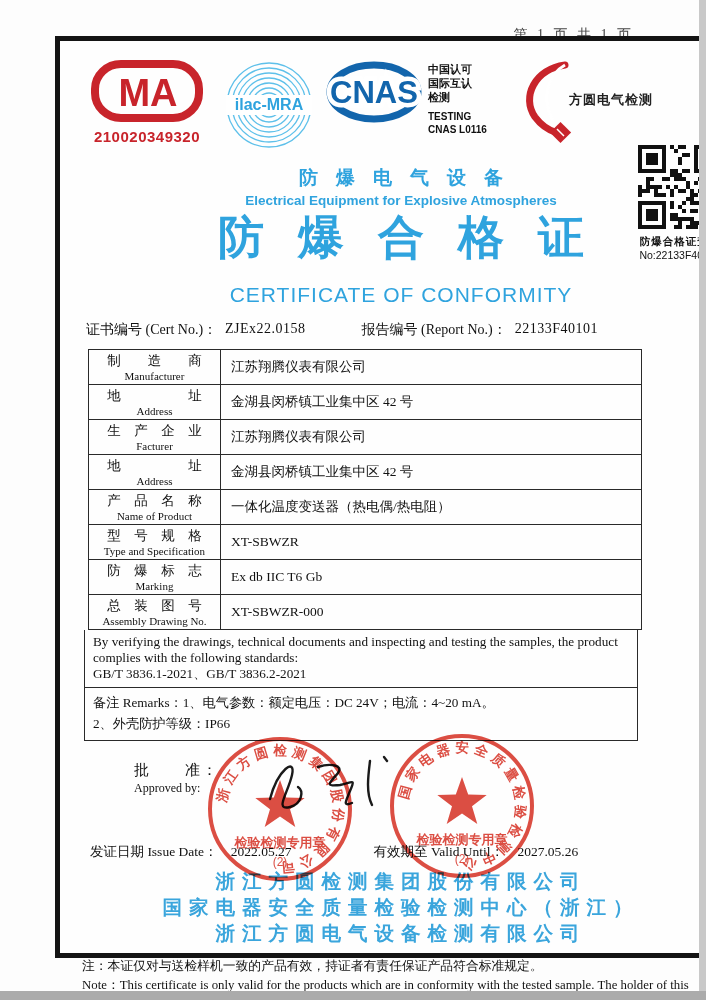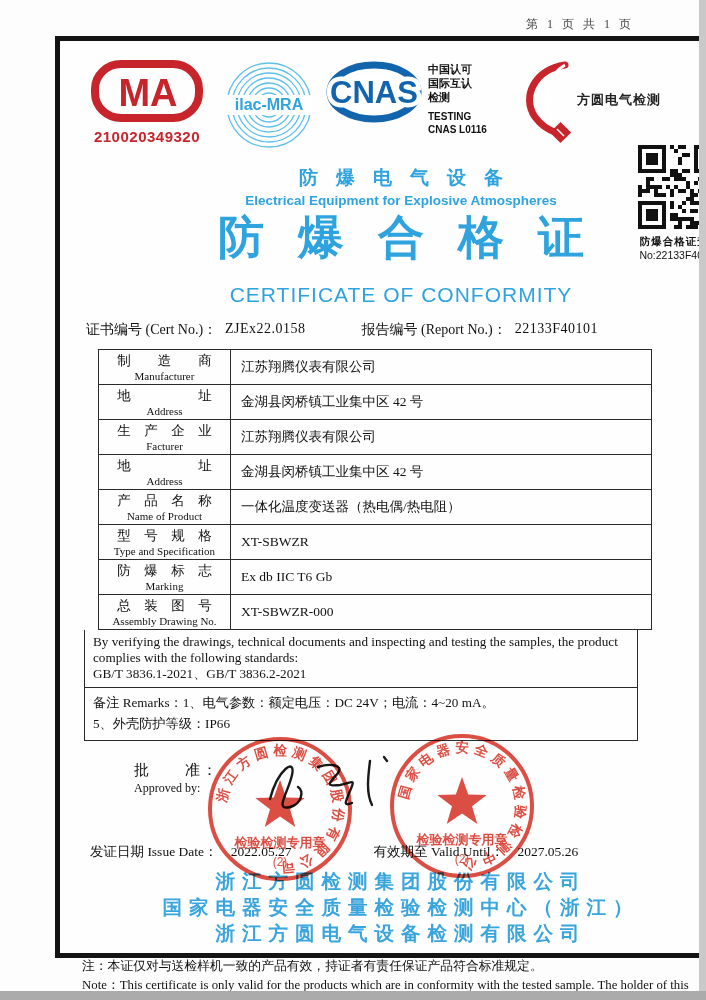--- a/index.html
+++ b/index.html
@@ -1,54 +1,54 @@
 <!DOCTYPE html>
 <html><head>
 <meta charset="utf-8">
 <style>
   * { margin:0; padding:0; box-sizing:border-box; }
   html,body { width:706px; height:1000px; background:#ffffff; font-family:"Liberation Serif", serif; overflow:hidden; }
   .page { position:relative; width:706px; height:1000px; background:#fdfdfd; }
   .scan-edge-right { position:absolute; right:0; top:0; width:7px; height:100%; background:#c9c9c9; }
   .scan-edge-bottom { position:absolute; left:0; bottom:0; width:100%; height:9px; background:#ababab; }
-  .page-no { position:absolute; top:16px; right:72px; font-size:12px; color:#444; letter-spacing:3px; }
+  .page-no { position:absolute; top:26px; right:72px; font-size:14px; color:#444; letter-spacing:3px; }
 
   .cert { position:absolute; left:55px; top:36px; width:692px; height:922px; border:5px solid #141414; background:#fefefe; padding:14px 22px 10px 22px; }
 
   
   .logos { display:flex; align-items:flex-start; height:100px; margin-top:4px; }
   .cma-wrap { width:130px; text-align:center; }
   .cma-number { color:#c8242b; font-weight:bold; font-size:15px; font-family:"Liberation Sans",sans-serif; letter-spacing:0.5px; margin-top:1px; }
   .ilac-wrap { width:86px; margin-left:14px; }
   .cnas-wrap { display:flex; margin-left:14px; }
   .cnas-side { margin-left:6px; margin-top:4px; font-family:"Liberation Sans",sans-serif; }
   .cnas-side .zh { font-size:11px; color:#111; line-height:1.25; font-weight:bold; }
   .cnas-side .en { font-size:10px; color:#111; font-weight:bold; line-height:1.3; margin-top:6px; white-space:pre-line; }
-  .fy-wrap { display:flex; margin-left:26px;gap:8px; }
+  .fy-wrap { display:flex; margin-left:26px; }
   .fy-label { font-size:13px; font-weight:bold; color:#222; margin-top:32px; margin-left:-14px; letter-spacing:1px; }
 
   
   .hdr { text-align:center; margin-top:6px; }
   .hdr-zh-small { color:#2fa3de; font-family:"Liberation Sans",sans-serif; font-weight:bold; font-size:19px; letter-spacing:18px; text-indent:18px; }
   .hdr-en-small { color:#2fa3de; font-family:"Liberation Sans",sans-serif; font-weight:bold; font-size:13.5px; margin-top:2px; }
   .hdr-zh-big { color:#2fa3de; font-family:"Liberation Sans",sans-serif; font-weight:bold; font-size:46px; letter-spacing:34px; text-indent:34px; margin-top:4px; line-height:1.1; }
   .hdr-en-big { color:#2fa3de; font-family:"Liberation Sans",sans-serif; font-size:21px; letter-spacing:1px; margin-top:20px; }
 
   .qr-block { position:absolute; top:104px; right:18px; width:88px; text-align:center; }
   .qr-caption { font-size:10.5px; font-weight:bold; color:#111; letter-spacing:1px; margin-top:2px; font-family:"Liberation Sans",sans-serif; }
   .qr-no { font-size:10.5px; color:#111; font-family:"Liberation Sans",sans-serif; }
 
   
   .cert-line { display:flex; margin-top:14px; font-size:14px; color:#111; padding-left:4px; }
   .cert-line .grp { display:flex; }
   .cert-line .v { margin-left:8px; letter-spacing:0.5px; }
   .cert-line .grp2 { margin-left:56px; }
 
   
-  table.main { border-collapse:collapse; width:554px; margin-top:10px; margin-left:16px; }
+  table.main { border-collapse:collapse; width:554px; margin-top:10px; margin-left:6px; }
   table.main td { border:1.4px solid #2a2a2a; }
   td.lbl { width:132px; text-align:center; padding:2px 4px; height:29px; }
   td.lbl .zh { font-size:13.5px; color:#111; }
   td.lbl .en { font-size:11px; color:#111; line-height:1; margin-top:1px; }
   td.val { padding:2px 10px; font-size:13.5px; color:#111; }
 
   .statement { border:1.4px solid #2a2a2a; border-top:none; width:554px; margin-left:2px; padding:4px 8px 5px 8px; font-size:13.2px; color:#111; line-height:1.22; }
   .remarks { border:1.4px solid #2a2a2a; border-top:none; width:554px; margin-left:2px; padding:4px 8px 6px 8px; font-size:13.2px; color:#111; line-height:1.6; }
 
   
@@ -333,21 +333,21 @@
       </tbody>
     </table>
 
     <div class="statement">
       <div>By verifying the drawings, technical documents and inspecting and testing the samples, the product complies with the following standards:</div>
       <div>GB/T 3836.1-2021、GB/T 3836.2-2021</div>
     </div>
 
     <div class="remarks">
       <div>备注 Remarks：1、电气参数：额定电压：DC 24V；电流：4~20 mA。</div>
-      <div>5、外壳防护等级：IP66</div>
+      <div>2、外壳防护等级：IP66</div>
     </div>
 
     <div class="approve">
       <div class="zh">批　　准：</div>
       <div class="en">Approved by:</div>
       <svg class="sig" width="170" height="78" viewBox="0 0 170 78">
         <g fill="none" stroke="#1a1a1a" stroke-width="2.4" stroke-linecap="round">
           <path d="M18,52 C26,22 44,10 40,28 C36,46 22,64 38,60 C50,57 52,44 46,40"></path>
           <path d="M66,20 C78,16 92,18 86,26 C80,34 70,40 88,38 C100,36 104,30 98,44 C94,54 90,60 100,56"></path>
           <path d="M118,14 C116,30 114,46 120,58"></path>

